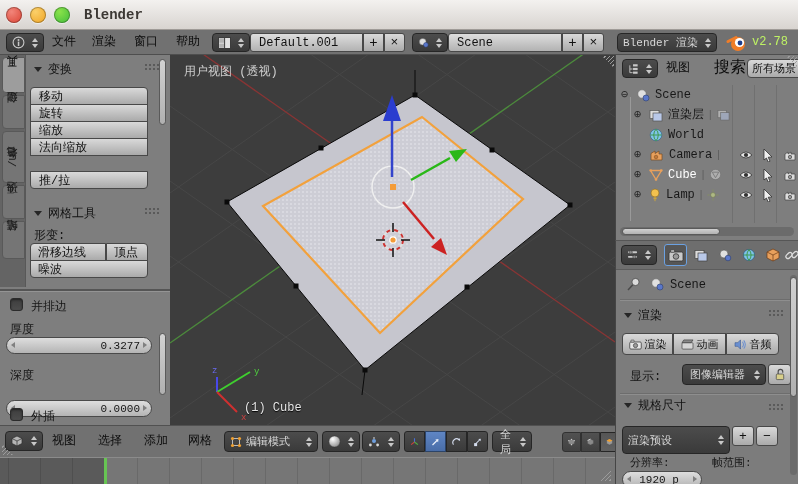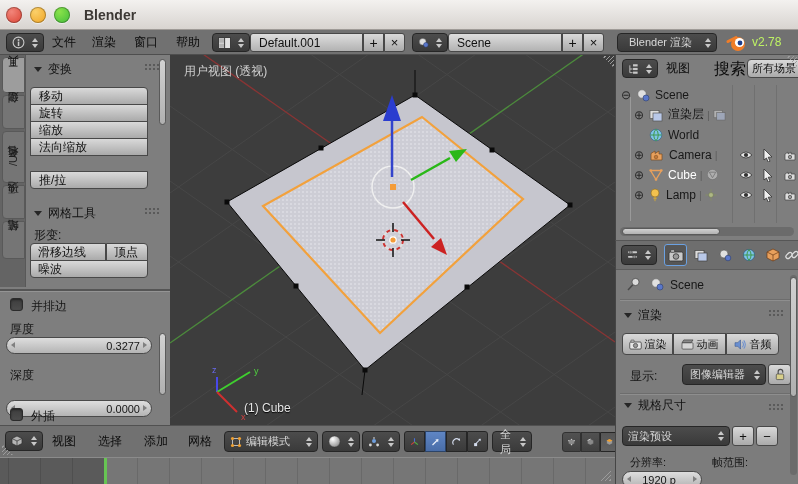--- a/index.html
+++ b/index.html
@@ -1,17 +1,17 @@
 <!DOCTYPE html>
 <html><head>
 <meta charset="utf-8">
 <style>
   html,body{margin:0;padding:0;background:#555;}
   #app{position:relative;width:798px;height:484px;overflow:hidden;
-       font-family:Liberation Sans, sans-serif;
+       font-family:Liberation Mono, monospace;
        background:#7e7e7e;user-select:none;}
   .abs{position:absolute;}
   
   #titlebar{left:0;top:0;width:798px;height:30px;
     background:linear-gradient(#f3f1ef,#d8d4d0);border-bottom:1px solid #9f9b97;box-sizing:border-box;}
   .tl{top:7px;width:16px;height:16px;border-radius:50%;box-shadow:inset 0 0 0 1px rgba(0,0,0,.28),0 1px 1px rgba(255,255,255,.6);}
   #tl-close{left:6px;background:radial-gradient(circle at 35% 30%,#f2857a,#da4232);}
   #tl-min{left:30px;background:radial-gradient(circle at 35% 30%,#fbd06a,#efa322);}
   #tl-max{left:54px;background:radial-gradient(circle at 35% 30%,#8be24a,#3fbc3b);}
   #win-title{left:84px;top:0;height:30px;line-height:30px;font-size:14px;font-weight:bold;color:#3c3834;}
@@ -656,21 +656,21 @@
         </svg>
     </div>
     <div class="props-sep" style="top:152px;"></div>
 
     <div class="abs panel-title" style="left:8px;top:156px;">
       <span class="parrow"></span>
       <span>规格尺寸</span>
     </div>
     <div class="abs grip" style="left:152px;top:162px;"></div>
 
-    <div class="abs btn-dark" style="left:6px;top:185px;width:108px;height:20px;">
+    <div class="abs btn-dark" style="left:6px;top:185px;width:108px;height:28px;">
       <span>渲染预设</span>
       <span class="chev">
           <i class="u"></i>
           <i class="d"></i>
         </span>
     </div>
     <div class="abs btn-light" style="left:116px;top:185px;width:22px;height:20px;font-size:13px;">+</div>
     <div class="abs btn-light" style="left:140px;top:185px;width:22px;height:20px;font-size:13px;">−</div>
 
     <span class="abs lbl" style="left:14px;top:214px;font-size:11px;">分辨率:</span>

